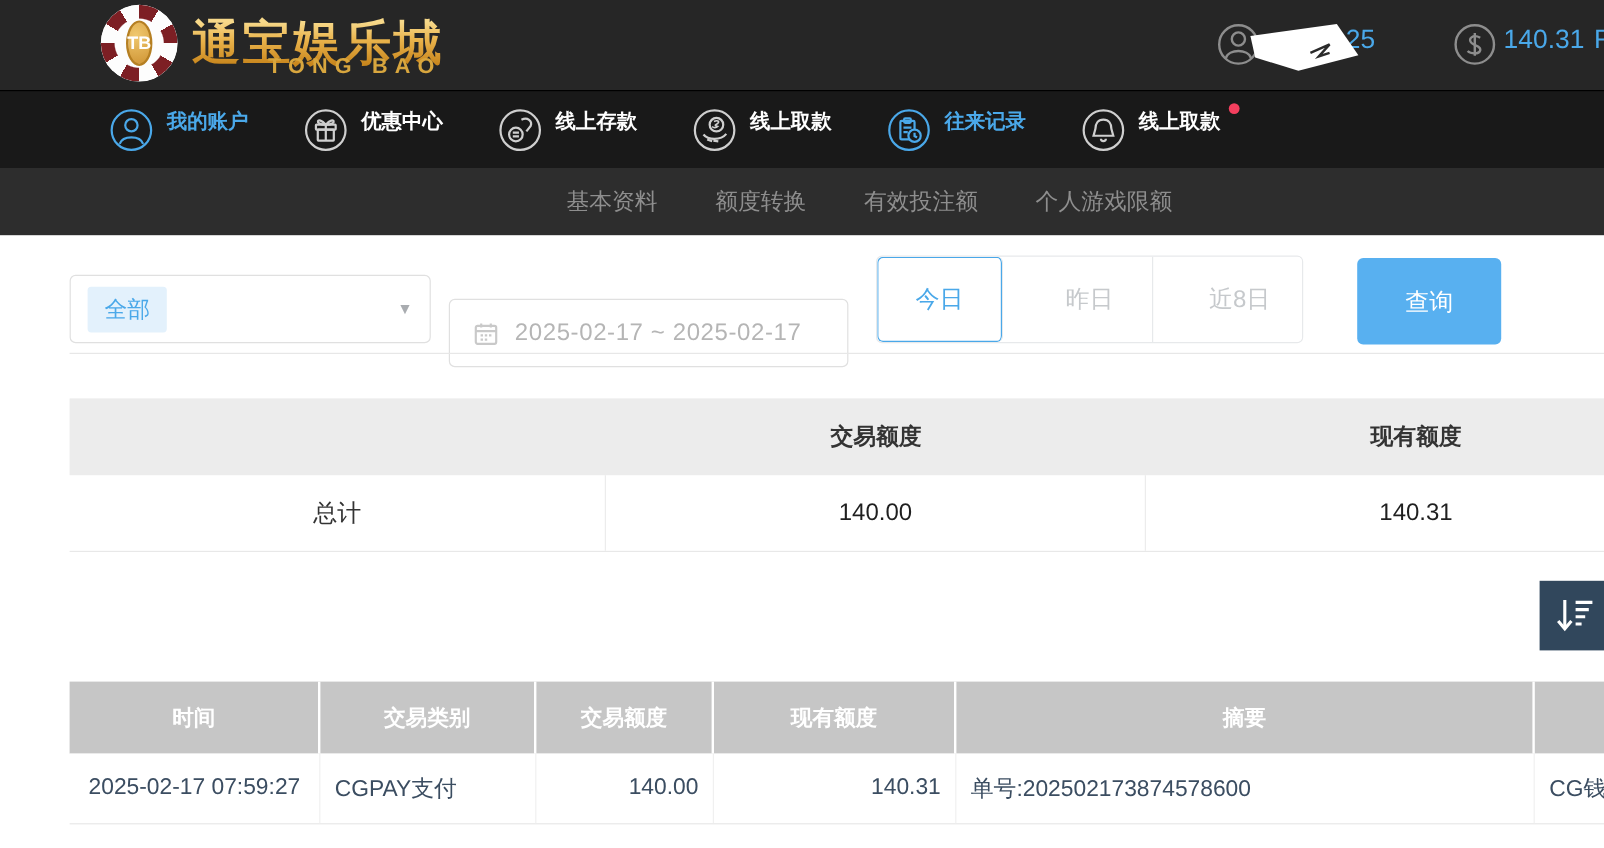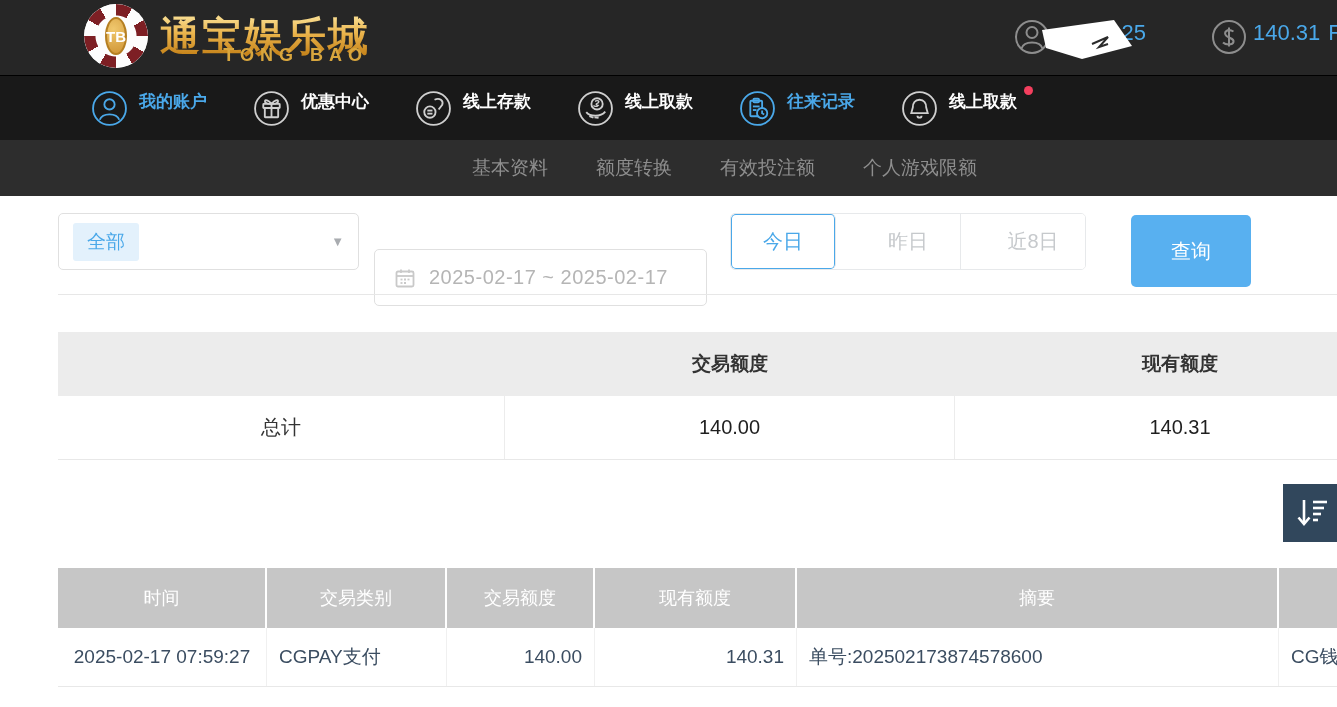--- a/index.html
+++ b/index.html
@@ -44,31 +44,31 @@
   .nav-item.active .nicon { color:#4aa8e9; }
   .nav-dot { position:absolute; right:-16px; top:-4px; width:9px; height:9px; border-radius:50%;
              background:#f43f5e; }
 
   
   .subnav { position:absolute; left:0; top:140px; width:100%; height:56px; background:#2d2d2d;
             display:flex; align-items:center; justify-content:center; gap:48px; padding-left:112px; }
   .subtab { color:#8e8e8e; font-size:19px; cursor:pointer; white-space:nowrap; }
 
   
-  .select-box { position:absolute; left:58px; top:213px; width:301px; height:57px;
+  .select-box { position:absolute; left:58px; top:229px; width:301px; height:57px;
                 border:1px solid #e0e0e0; border-radius:5px; display:flex; align-items:center;
                 padding:0 14px; cursor:pointer; background:#fff; }
   .tag { background:#e3f1fc; color:#4aa8e9; font-size:19px; padding:6px 14px; border-radius:3px; }
   .caret { margin-left:auto; color:#a9acb0; font-size:13px; }
   .date-box { position:absolute; left:374px; top:213px; width:333px; height:57px;
               border:1px solid #e0e0e0; border-radius:5px; display:flex; align-items:center;
               gap:12px; padding:0 18px; cursor:pointer; background:#fff;margin-top:36px; }
   .cal-icon { color:#c9c9c9; display:flex; }
   .date-text { color:#b5b5b5; font-size:20px; letter-spacing:0.5px; white-space:nowrap; }
-  .btn-group { position:absolute; left:730px; top:213px; width:356px; height:57px; display:flex;
+  .btn-group { position:absolute; left:730px; top:213px; width:356px; height:73px; display:flex;
                border:1px solid #e7e9eb; border-radius:5px; overflow:hidden; background:#fff;gap:20px; }
   .qbtn { flex:1; display:flex; align-items:center; justify-content:center; font-size:20px;
           color:#c6c9cc; cursor:pointer; border-right:1px solid #e7e9eb; background:#fff; border-top:0; border-bottom:0; border-left:0; }
   .qbtn:last-child { border-right:0; }
   .qbtn.active { color:#4aa8e9; box-shadow:inset 0 0 0 1px #4aa8e9; border-radius:5px; }
   .search-btn { position:absolute; left:1100px; top:215px; width:120px; height:72px;
                 background:#58b0f0; color:#fff; font-size:20px; border:0; border-radius:5px; cursor:pointer;margin-left:31px; }
   .divider { position:absolute; left:58px; top:294px; width:1279px; height:1px; background:#e7e7e7; }
 
   
@@ -86,21 +86,21 @@
   
   .sort-btn { position:absolute; left:1283px; top:484px; width:60px; height:58px;
               background:#31475c; border:0; cursor:pointer; display:flex; align-items:center;
               justify-content:flex-start; padding-left:10px; }
 
   
   .tx { position:absolute; left:58px; top:568px; width:1440px; }
   .tx-head { display:grid; grid-template-columns:209px 180px 148px 202px 482px 219px;
              background:#c6c6c6; height:60px; }
   .tx-head div { display:flex; align-items:center; justify-content:center; font-size:18px;
-                 font-weight:normal; color:#fff; border-right:2px solid #fff; }
+                 font-weight:bold; color:#fff; border-right:2px solid #fff; }
   .tx-head div:last-child { border-right:0; }
   .tx-row { display:grid; grid-template-columns:209px 180px 148px 202px 482px 219px; height:59px;
             border-bottom:1px solid #e8e8e8; background:#fff; }
   .tx-row div { display:flex; align-items:center; font-size:19px; color:#3b4d61;
                 border-right:1px solid #f0f0f0; padding:0 12px; white-space:nowrap; overflow:hidden; }
   .tx-row div:last-child { border-right:0; }
   .ta-c { justify-content:center; } .ta-r { justify-content:flex-end; } .ta-l { justify-content:flex-start; }
   svg { display:block; }
 </style>
 </head>

